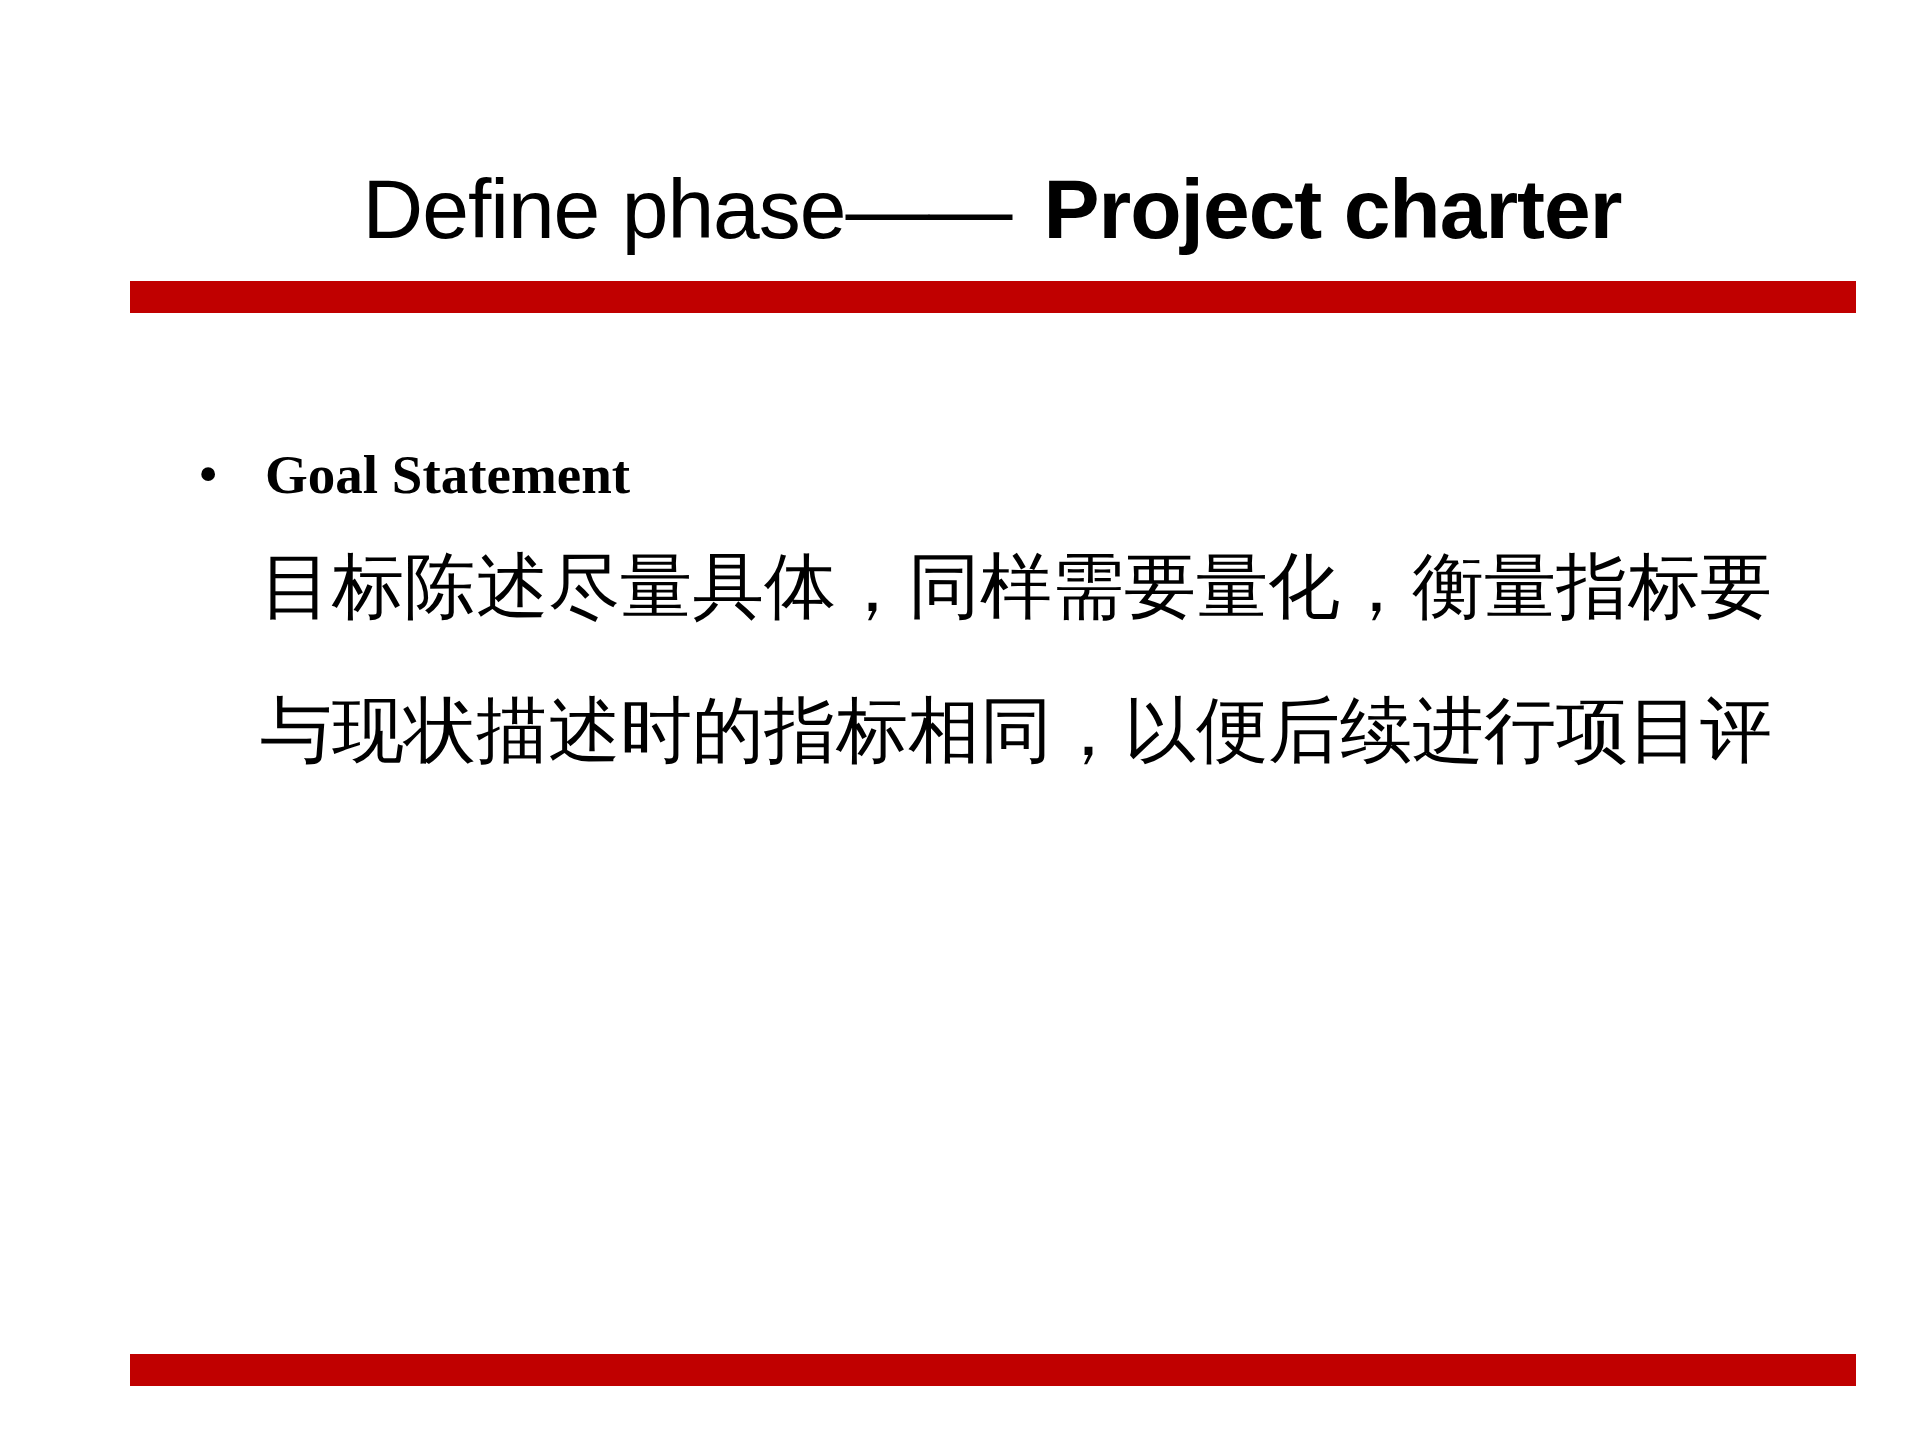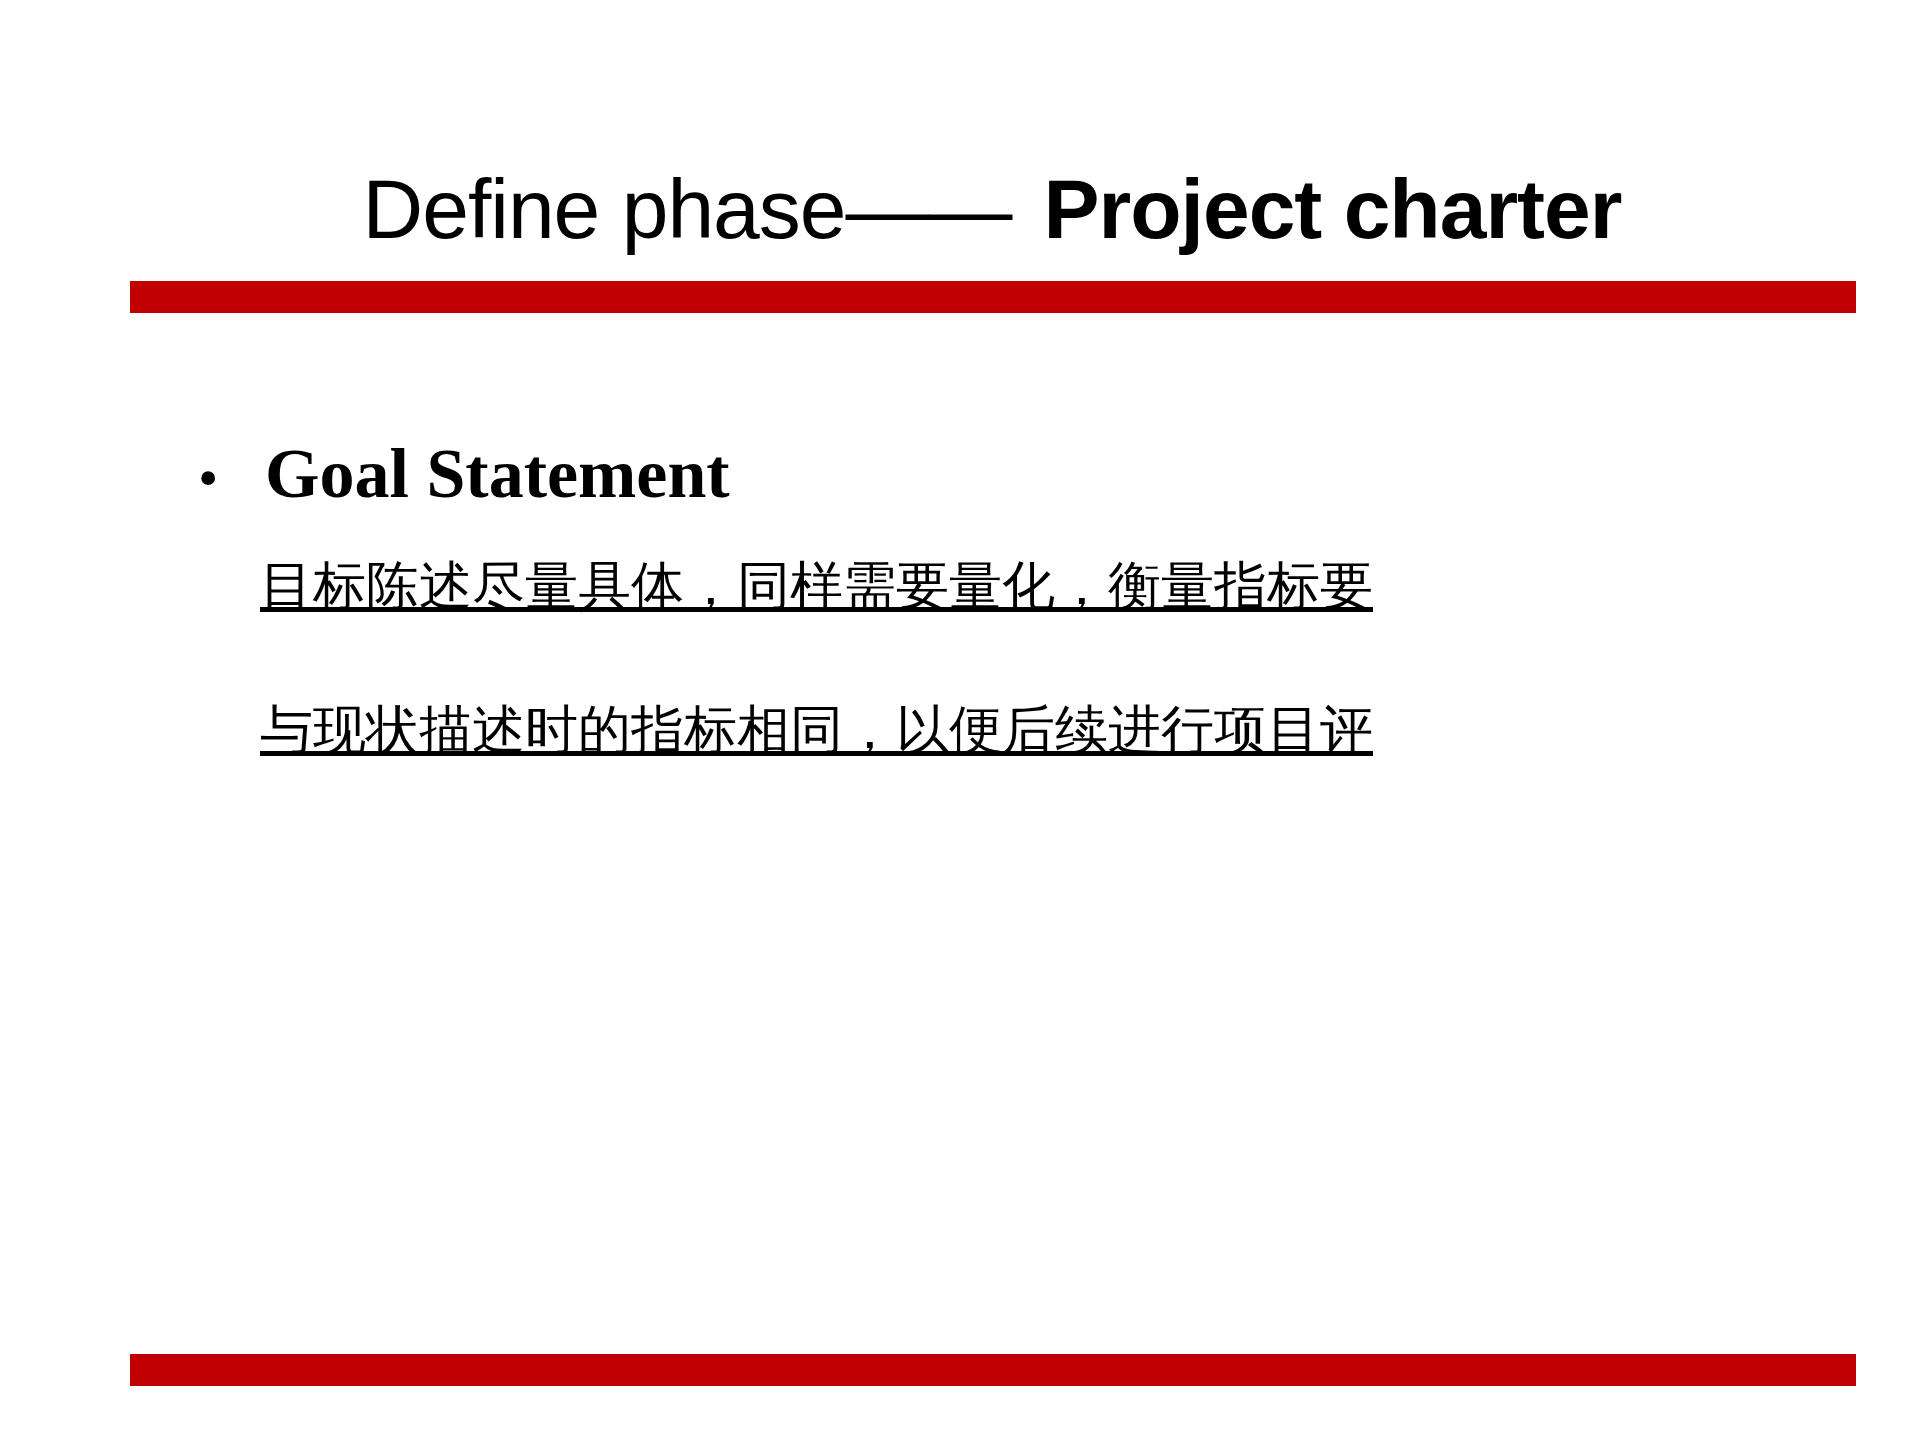--- a/index.html
+++ b/index.html
@@ -63,34 +63,33 @@
   .bullet-marker{
     display:inline-block;
     width:67px;
     font-size:58px;
     line-height:112px;
     color:var(--ink);
   }
   .bullet-heading{
     font-family:"Liberation Serif","DejaVu Serif",serif;
     font-weight:700;
-    font-size:70px;
+    font-size:55px;
     line-height:112px;
     color:var(--ink);
   }
   .bullet-body{
     margin-left:62px;
   }
   .zh-line{
     font-family:"DejaVu Serif","Liberation Serif",serif;
-    font-size:53px;
+    font-size:72px;
     line-height:112px;
     white-space:nowrap;
     color:var(--ink);
-    text-decoration:underline;
   }
 </style>
 </head>
 <body>
 
 <div class="slide">
 
   <h1 class="title">
     <span class="regular">Define phase——</span><span class="bold">Project charter</span>
   </h1>

